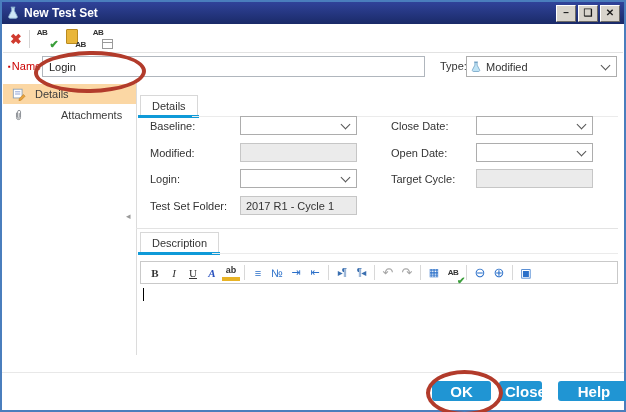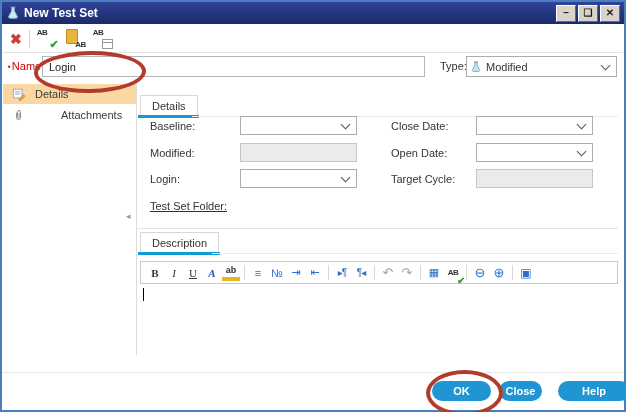--- a/index.html
+++ b/index.html
@@ -79,21 +79,21 @@
   .ic-spell{position:relative;font-size:8px;font-weight:bold;letter-spacing:-0.5px;}
   .ic-spell .badge{position:absolute;right:-3px;bottom:-4px;color:#3a9e3a;font-size:10px;}
   .ic-zoom{color:#2a6fc9;font-size:13px;}
   .ic-full{color:#2a6fc9;font-size:12px;}
   .ed-area{position:absolute;left:140px;right:8px;top:284px;height:71px;background:#fff;}
   .caret{position:absolute;left:3px;top:4px;width:1px;height:13px;background:#000;}
 
   
   .footer-line{position:absolute;left:2px;right:2px;top:372px;height:1px;background:#e8e8e8;}
   .btn{position:absolute;top:381px;height:20px;box-sizing:border-box;background:#2095d3;border:none;
-       border-radius:10px;color:#fff;font-weight:bold;font-family:"Liberation Sans",sans-serif;font-size:11px;cursor:pointer;}
+       border-radius:3px;color:#fff;font-weight:bold;font-family:"Liberation Sans",sans-serif;font-size:15px;cursor:pointer;}
   .btn-ok{left:432px;width:59px;}
   .btn-close{left:499px;width:43px;}
   .btn-help{left:558px;width:72px;}
 
   
   .annot{position:absolute;border:4px solid #b23b2b;border-radius:50%;pointer-events:none;}
   .annot-name{left:34px;top:51px;width:104px;height:34px;transform:rotate(-1deg);}
   .annot-ok{left:426px;top:370px;width:69px;height:38px;}
 </style>
 </head>
@@ -177,21 +177,24 @@
   <div class="ro" style="left:240px;top:143px;">
     <span></span>
   </div>
 
   <span class="f-label" style="left:150px;top:173px;">Login:</span>
   <div class="combo" style="left:240px;top:169px;">
     <span></span>
     <span class="chev"></span>
   </div>
 
-  <span class="f-label" style="left:150px;top:200px;text-decoration:underline;">Test Set Folder:</span>
+  <span class="f-label" style="left:150px;top:200px;">Test Set Folder:</span>
+  <div class="ro" style="left:240px;top:196px;">
+    <span>2017 R1 - Cycle 1</span>
+  </div>
 
   <span class="f-label" style="left:391px;top:120px;">Close Date:</span>
   <div class="combo" style="left:476px;top:116px;">
     <span></span>
     <span class="chev"></span>
   </div>
 
   <span class="f-label" style="left:391px;top:147px;">Open Date:</span>
   <div class="combo" style="left:476px;top:143px;">
     <span></span>

